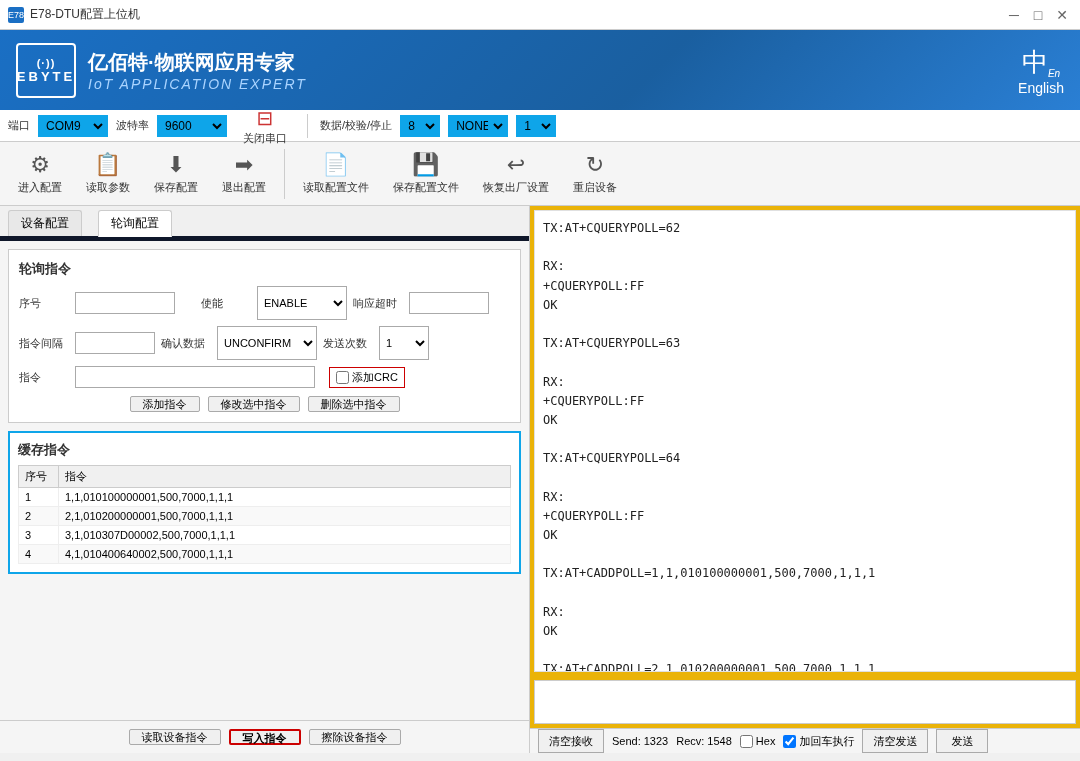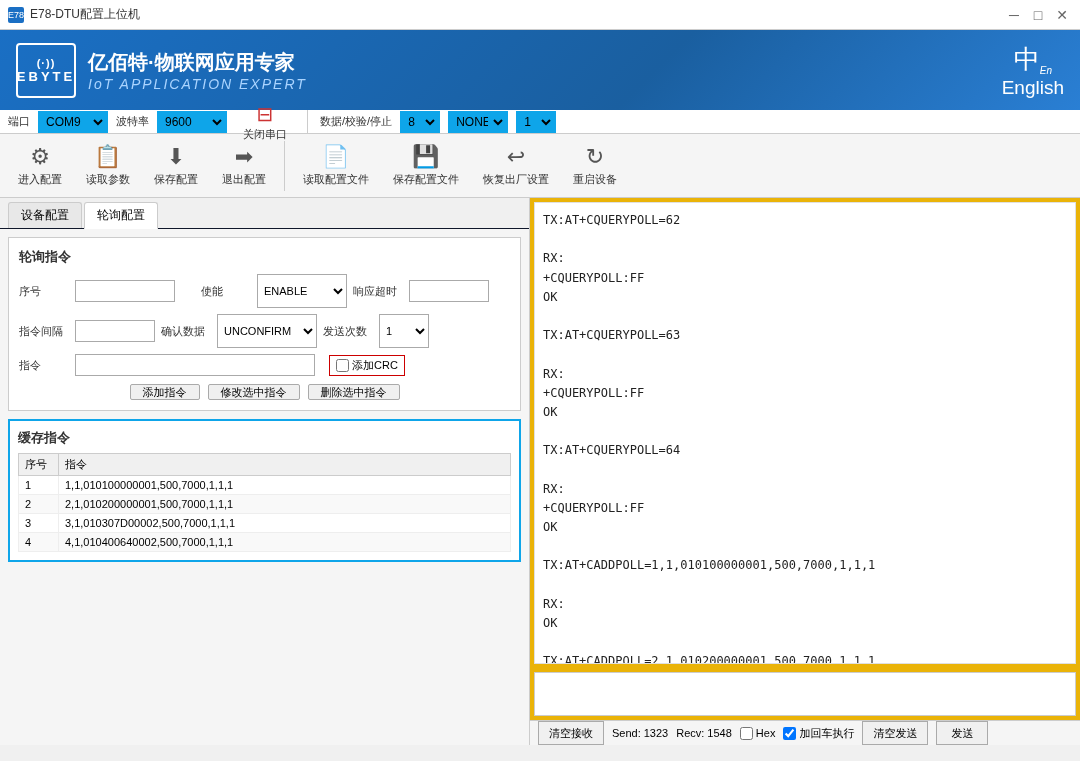--- a/index.html
+++ b/index.html
@@ -12,38 +12,38 @@
     .titlebar-controls { display: flex; gap: 4px; }
     .titlebar-btn { width: 20px; height: 20px; display: flex; align-items: center; justify-content: center; cursor: pointer; font-size: 14px; color: #666; }
 
     
     .header { background: linear-gradient(135deg, #1a6fc4 0%, #1a5fa0 60%, #2a7fd4 100%); height: 80px; display: flex; align-items: center; justify-content: space-between; padding: 0 16px; }
     .header-logo { display: flex; align-items: center; gap: 12px; }
     .logo-icon { width: 60px; height: 55px; border: 2px solid #fff; border-radius: 4px; display: flex; align-items: center; justify-content: center; }
     .header-lang { display: flex; flex-direction: column; align-items: center; color: white; cursor: pointer; }
 
     
-    .toolbar { background: #fff; border-bottom: 1px solid #ccc; padding: 0 8px; display: flex; align-items: center; gap: 8px; height: 24px; }
+    .toolbar { background: #fff; border-bottom: 1px solid #ccc; padding: 0 8px; display: flex; align-items: center; gap: 8px; height: 32px; }
     .toolbar-label { font-size: 11px; color: #333; white-space: nowrap; }
     .toolbar-select { height: 22px; font-size: 12px; border: 2px solid #0ea5e9; background: #0ea5e9; padding: 0 2px; }
     .toolbar-divider { width: 1px; height: 24px; background: #ccc; margin: 0 4px; }
 
     
     .actions { background: #f5f5f5; border-bottom: 1px solid #ccc; padding: 4px 8px; display: flex; align-items: center; gap: 4px; height: 64px; }
     .action-btn { display: flex; flex-direction: column; align-items: center; justify-content: center; gap: 2px; padding: 4px 10px; cursor: pointer; border: none; background: transparent; font-size: 11px; color: #333; min-width: 60px; height: 56px; }
     .action-icon { font-size: 22px; color: #555; }
 
     
     .main { display: flex; height: calc(761px - 30px - 80px - 40px - 64px); }
 
     
     .left-panel { width: 530px; background: #f5f5f5; border-right: 1px solid #ccc; display: flex; flex-direction: column; }
 
     
-    .tab-bar { display: flex; border-bottom: 1px solid #0f172a; background: #f0f0f0; padding: 4px 8px 0; gap: 2px; }
+    .tab-bar { display: flex; border-bottom: 5px solid #0f172a; background: #f0f0f0; padding: 4px 8px 0; gap: 16px; }
     .tab { padding: 4px 12px; border: 1px solid #ccc; border-bottom: none; cursor: pointer; font-size: 12px; background: #e8e8e8; border-radius: 3px 3px 0 0; }
     .tab.active { background: white; border-bottom: 1px solid white; margin-bottom: -1px; }
 
     
     .panel-content { flex: 1; padding: 8px; overflow-y: auto; }
 
     
     .section-box { border: 1px solid #ccc; background: white; padding: 10px; margin-bottom: 8px; }
     .section-title { font-size: 13px; font-weight: bold; color: #333; margin-bottom: 8px; }
 
@@ -110,21 +110,21 @@
         <div style="color:white;font-size:13px;font-weight:bold;letter-spacing:3px;">EBYTE</div>
       </div>
     </div>
     <div>
       <div style="color:white;font-size:20px;font-weight:bold;">亿佰特·物联网应用专家</div>
       <div style="color:#aad4ff;font-size:14px;letter-spacing:2px;font-style:italic;">IoT APPLICATION EXPERT</div>
     </div>
   </div>
   <div class="header-lang">
     <div style="color:white;font-size:26px;">中<sub style="font-size:10px;font-style:italic;">En</sub></div>
-    <span style="color:white;font-size:19px;">English</span>
+    <span style="color:white;font-size:14px;">English</span>
   </div>
 </div>
 
 <div class="toolbar">
   <span class="toolbar-label">端口</span>
   <select class="toolbar-select" style="width:70px;">
     <option>COM9</option>
   </select>
   <span class="toolbar-label">波特率</span>
   <select class="toolbar-select" style="width:70px;">
@@ -266,20 +266,25 @@
               <tr>
                 <td>4</td>
                 <td>4,1,010400640002,500,7000,1,1,1</td>
               </tr>
             </tbody>
         </table>
       </div>
 
     </div>
 
+    <div class="bottom-btns">
+      <button class="btn">读取设备指令</button>
+      <button class="btn write-btn">写入指令</button>
+      <button class="btn">擦除设备指令</button>
+    </div>
   </div>
 
   <div class="right-panel">
     <div class="log-area">
       <pre id="log-content" style="white-space:pre-wrap;font-family:Consolas,monospace;font-size:12px;">TX:AT+CQUERYPOLL=62
 
 RX:
 +CQUERYPOLL:FF
 OK
 

